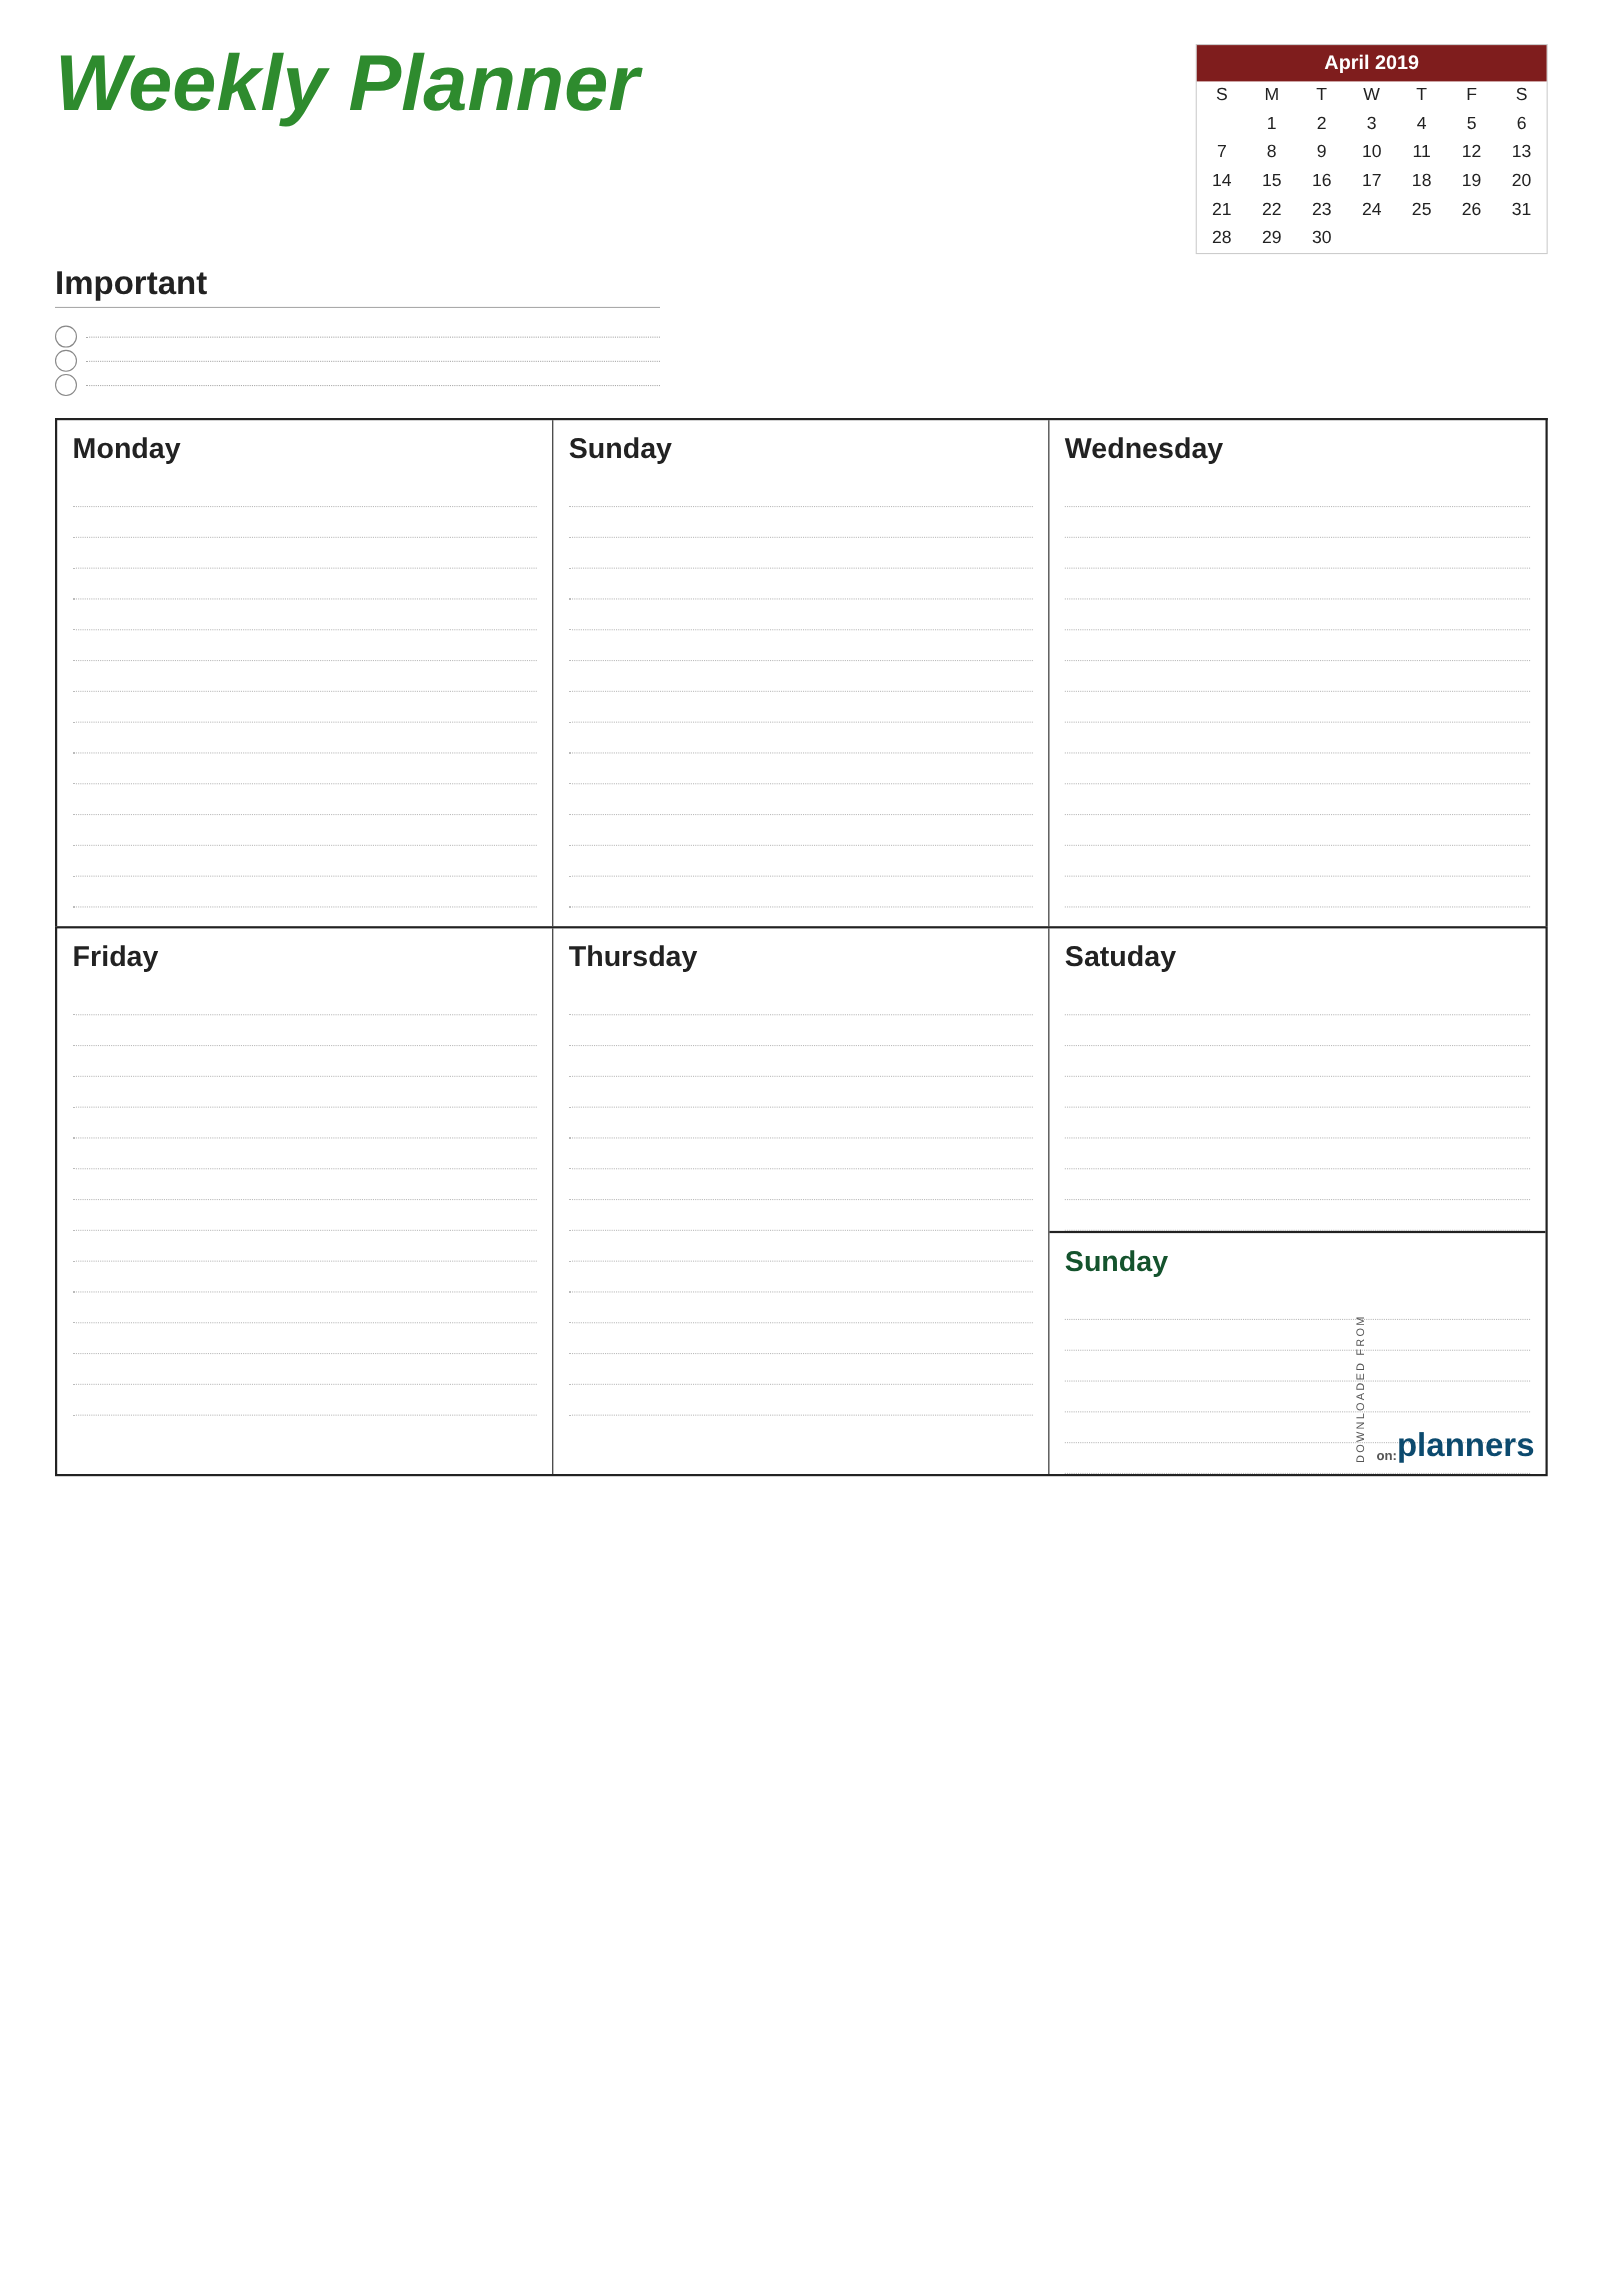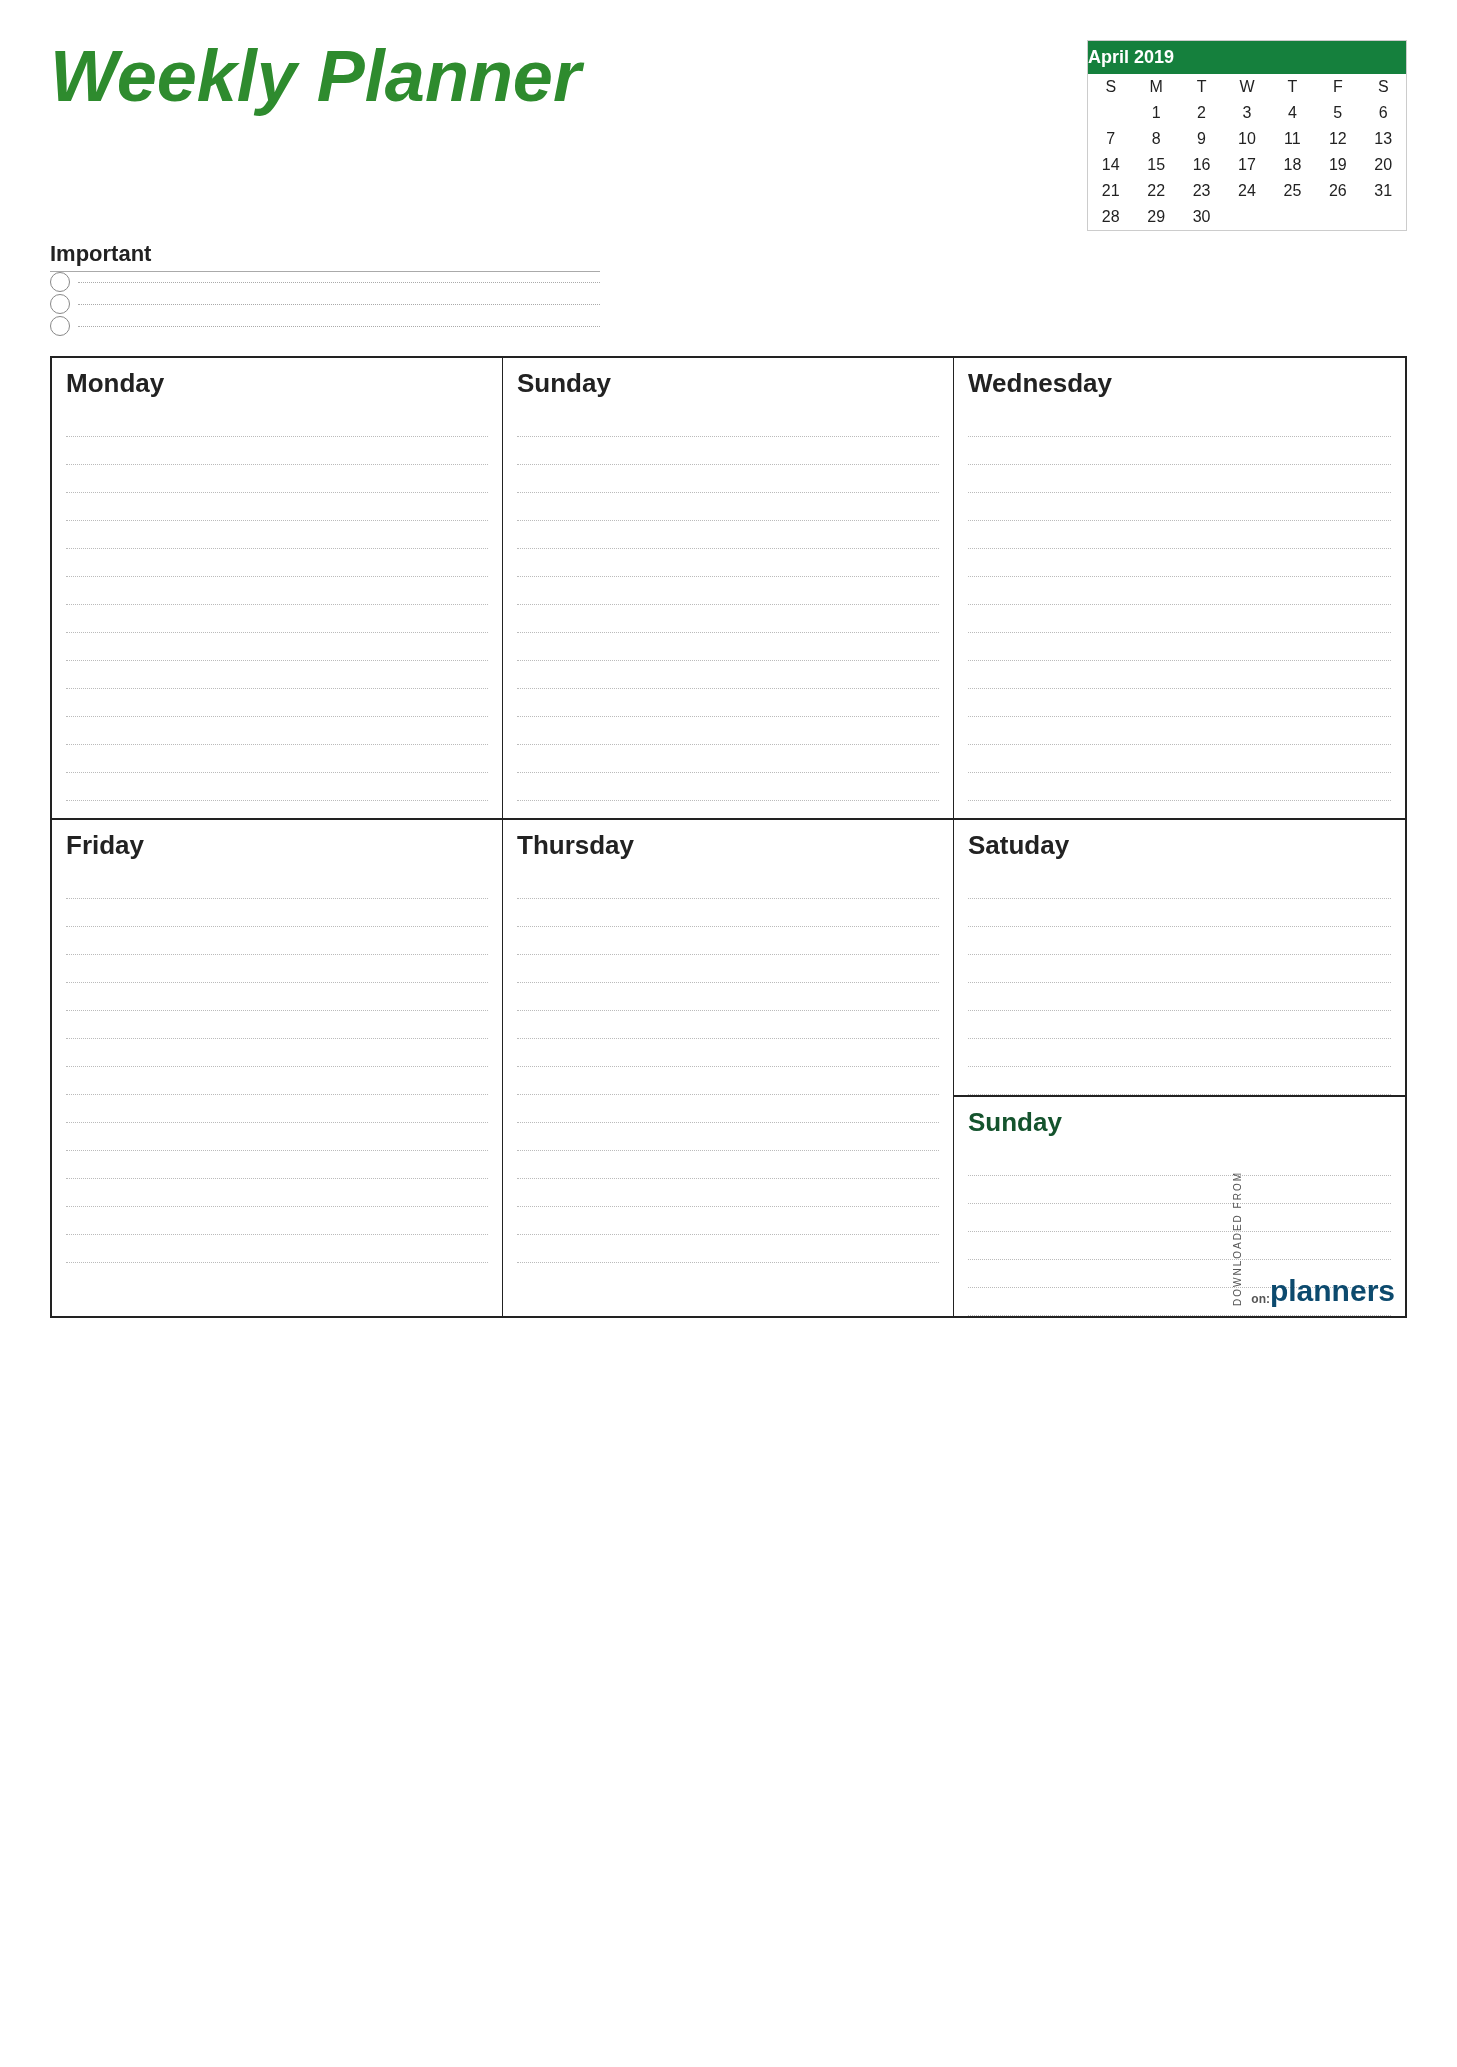--- a/index.html
+++ b/index.html
@@ -26,22 +26,23 @@
       font-style: italic;
       line-height: 1;
     }
 
     
     .mini-calendar {
       width: 320px;
       border: 1px solid #ccc;
     }
     .cal-header {
-      background: #15803d;
+      background: #7f1d1d;
       color: #fff;
+      text-align: center;
       font-size: 18px;
       font-weight: bold;
       padding: 6px 0;
     }
     .cal-grid {
       width: 100%;
       border-collapse: collapse;
       font-size: 16px;
     }
     .cal-grid th {
@@ -55,25 +56,25 @@
       padding: 4px 6px;
       color: #222;
     }
 
     
     .important-section {
       margin-top: 10px;
       width: 550px;
     }
     .important-title {
-      font-size: 22px;
+      font-size: 30px;
       font-weight: bold;
       border-bottom: 1.5px solid #aaa;
       padding-bottom: 4px;
-      margin-bottom: 0;
+      margin-bottom: 16px;
     }
     .important-item {
       display: flex;
       align-items: center;
       margin-bottom: 2px;
     }
     .circle-icon {
       width: 20px;
       height: 20px;
       border-radius: 50%;

